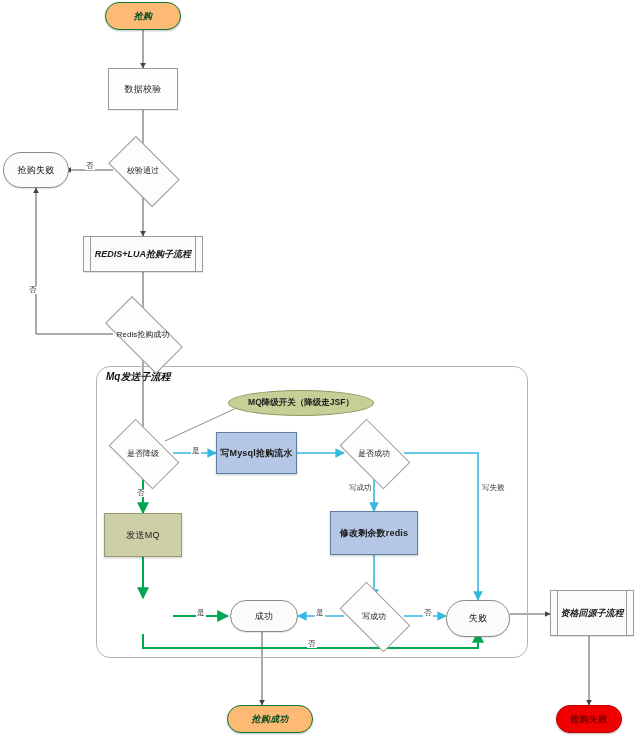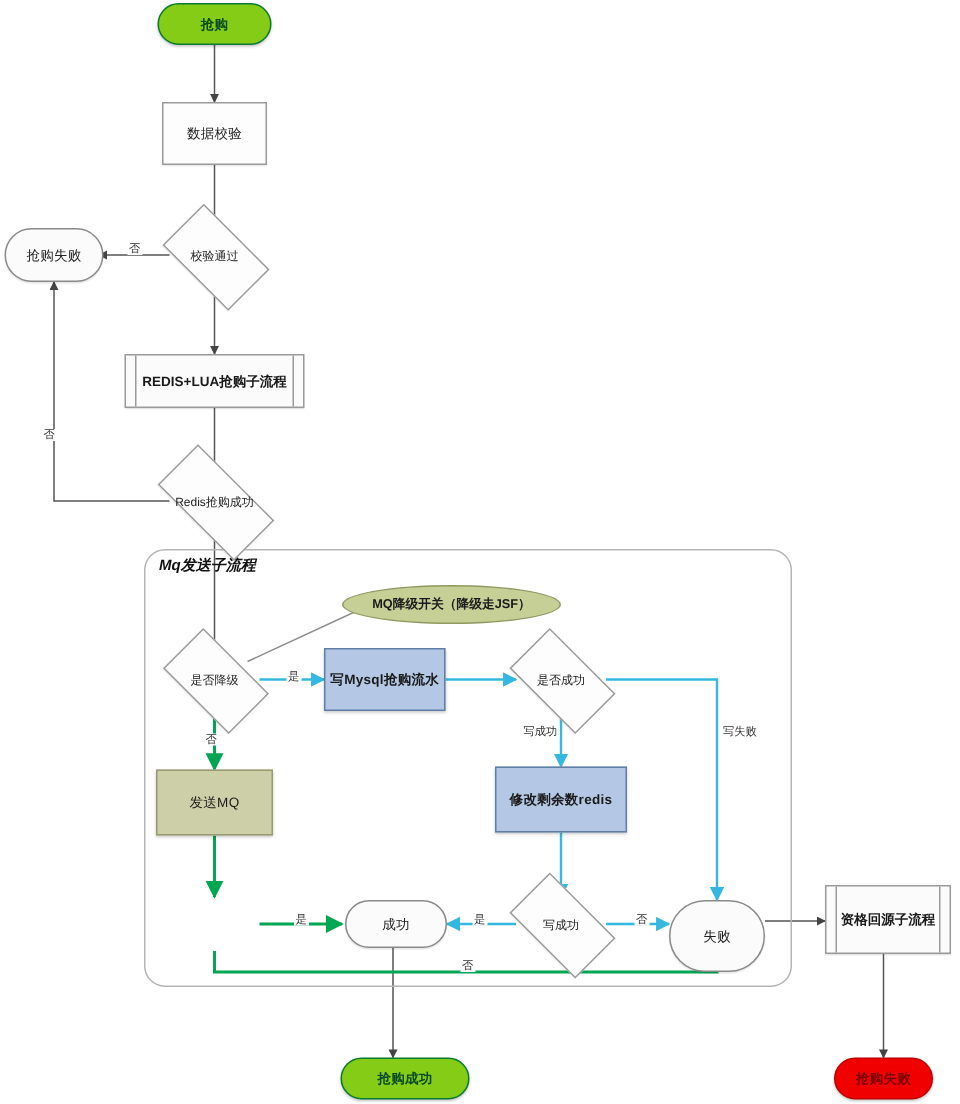--- a/index.html
+++ b/index.html
@@ -28,25 +28,26 @@
     letter-spacing:0.2px;
   }
   
   .term{
     border-radius:999px;
     border:1px solid #8a8a8a;
     background:#fbfbfb;
     box-shadow:0 1px 1px rgba(0,0,0,.10);
   }
   .term-green{
-    background:#84cc16;
+    background:#fdba74;
     border:1px solid #0b7a32;
     color:#0a4c20;
     font-weight:bold;
     box-shadow:0 1px 2px rgba(0,0,0,.25);
+    font-style:italic;
   }
   .term-red{
     background:#f00000;
     border:1px solid #c00000;
     color:#7a0000;
     font-weight:bold;
     box-shadow:0 1px 2px rgba(0,0,0,.25);
   }
   
   .proc{
@@ -80,21 +81,21 @@
     top:0;bottom:0;
     width:1px;
     background:#9a9a9a;
   }
   .subproc .bar.l{left:6px;}
   .subproc .bar.r{right:6px;}
   .subproc .lbl{
     position:absolute;
     left:9px;right:9px;top:0;bottom:0;
     display:flex;align-items:center;justify-content:center;
-    font-size:9px;font-weight:bold;color:#1a1a1a;text-align:center;
+    font-size:9px;font-weight:bold;color:#1a1a1a;text-align:center;font-style:italic;
   }
   
   .dec{
     position:absolute;
     box-sizing:border-box;
   }
   .dec .shape{
     position:absolute;left:0;top:0;width:100%;height:100%;
     background:#fdfdfd;
     border:1px solid #9a9a9a;
@@ -263,21 +264,21 @@
   <div class="node proc-blue" style="left:330px;top:511px;width:88px;height:44px;">修改剩余数redis</div>
 
 
   <div class="dec" style="left:344px;top:598px;width:60px;height:36px;">
     <div class="shape"></div>
     <div class="txt">写成功</div>
   </div>
 
   <div class="node term" style="left:230px;top:600px;width:68px;height:32px;">成功</div>
 
-  <div class="node term" style="left:446px;top:600px;width:64px;height:48px;">失败</div>
+  <div class="node term" style="left:446px;top:600px;width:64px;height:37px;">失败</div>
 
   <div class="subproc" style="left:550px;top:590px;width:84px;height:46px;">
     <span class="bar l"></span>
     <span class="bar r"></span>
     <span class="lbl">资格回源子流程</span>
   </div>
 
   <div class="node term term-green" style="left:227px;top:705px;width:86px;height:28px;">抢购成功</div>
 
   <div class="node term term-red" style="left:556px;top:705px;width:66px;height:28px;">抢购失败</div>

